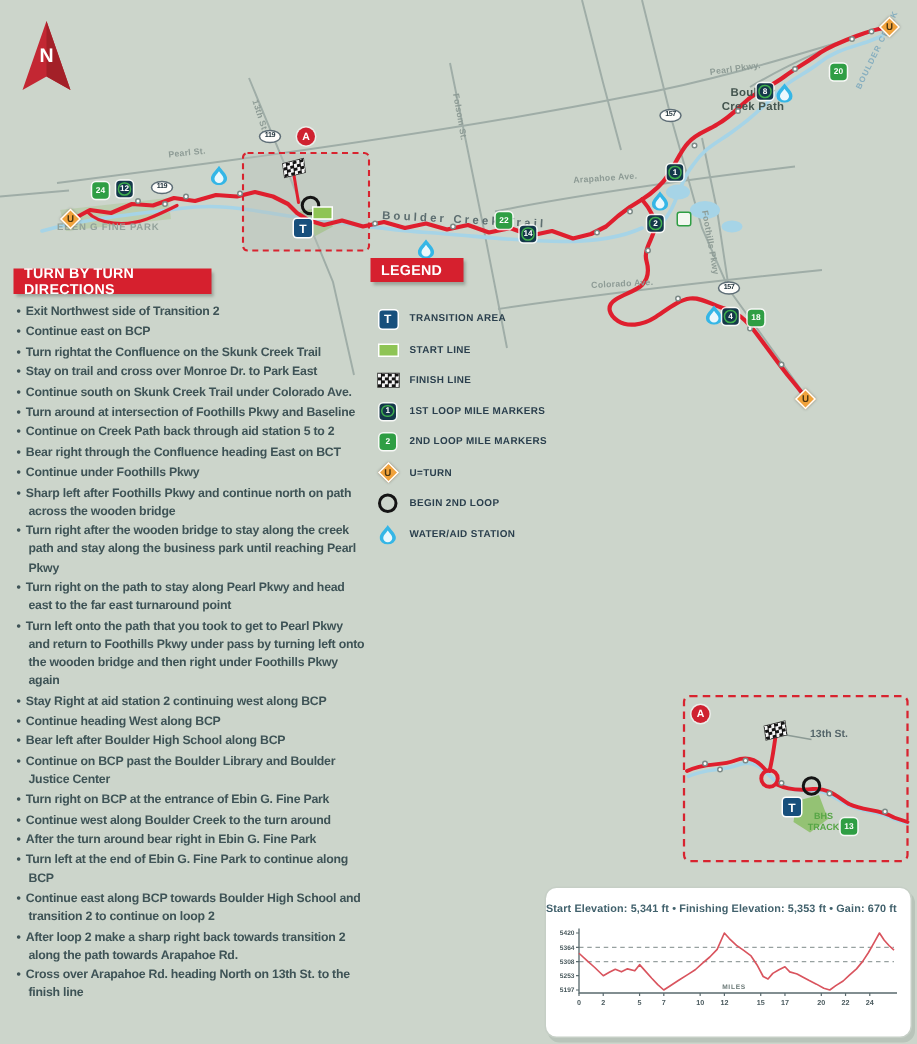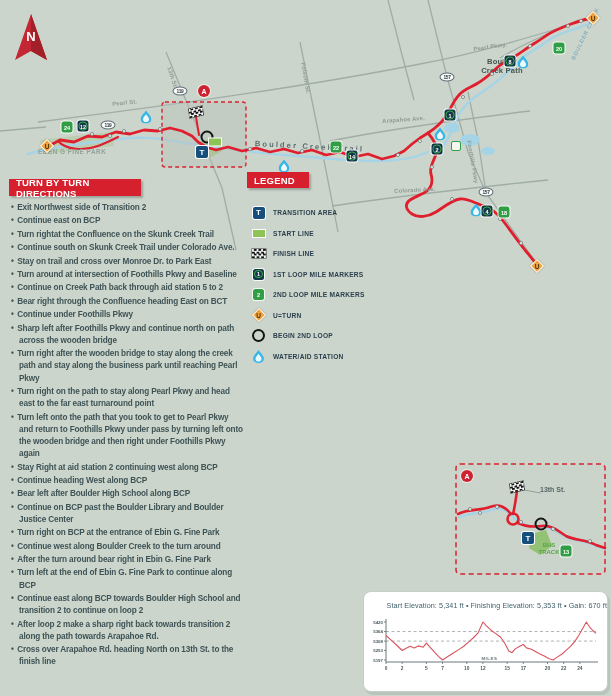--- a/index.html
+++ b/index.html
@@ -69,21 +69,21 @@
   .inset-st{font-size:7px;color:#55666a;font-weight:bold}
   .bhs{font-size:6px;color:#57a646;font-weight:bold;white-space:normal;text-align:center;line-height:1.1}
 
   
   #north-arrow{position:absolute;left:6px;top:8px;z-index:4}
   #north-arrow text{fill:#fff;font-weight:bold;font-size:13px;font-family:"Liberation Sans",sans-serif}
 
   
   #elev-card{position:absolute;left:363px;top:591px;width:243px;height:99px;background:#fff;
      border:1px solid #c6cfc6;border-radius:8px;box-shadow:2px 3px 0 #b9c4ba;z-index:5}
-  #elev-title{font-size:7.2px;font-weight:normal;color:#41616c;text-align:right;margin-top:9px;letter-spacing:.1px}
+  #elev-title{font-size:7.2px;font-weight:bold;color:#41616c;text-align:left;margin-top:9px;letter-spacing:.1px}
   #elev-svg-wrap{position:absolute;left:5px;top:24px}
 </style>
 </head>
 <body>
 
 <svg id="map-svg" width="611" height="696" viewBox="0 0 611 696">
 
   <polygon points="40,140 112,132 114,146 44,154" fill="#aec89a" opacity=".55"></polygon>
   <polygon points="200,141 214,138 222,151 209,158 199,152" fill="#9dc474" opacity=".9"></polygon>
 
@@ -145,22 +145,22 @@
   <span>TURN BY TURN DIRECTIONS</span>
 </div>
 <div id="legend-header" class="panel-header">
   <span>LEGEND</span>
 </div>
 
 <ul id="dir-list">
     <li>Exit Northwest side of Transition 2</li>
     <li>Continue east on BCP</li>
     <li>Turn rightat the Confluence on the Skunk Creek Trail</li>
+    <li>Stay on trail and cross over Monroe Dr. to Park East</li>
     <li>Continue south on Skunk Creek Trail under Colorado Ave.</li>
-    <li>Stay on trail and cross over Monroe Dr. to Park East</li>
     <li>Turn around at intersection of Foothills Pkwy and Baseline</li>
     <li>Continue on Creek Path back through aid station 5 to 2</li>
     <li>Bear right through the Confluence heading East on BCT</li>
     <li>Continue under Foothills Pkwy</li>
     <li>Sharp left after Foothills Pkwy and continue north on path across the wooden bridge</li>
     <li>Turn right after the wooden bridge to stay along the creek path and stay along the business park until reaching Pearl Pkwy</li>
     <li>Turn right on the path to stay along Pearl Pkwy and head east to the far east turnaround point</li>
     <li>Turn left onto the path that you took to get to Pearl Pkwy and return to Foothills Pkwy under pass by turning left onto the wooden bridge and then right under Foothills Pkwy again</li>
     <li>Stay Right at aid station 2 continuing west along BCP</li>
     <li>Continue heading West along BCP</li>

